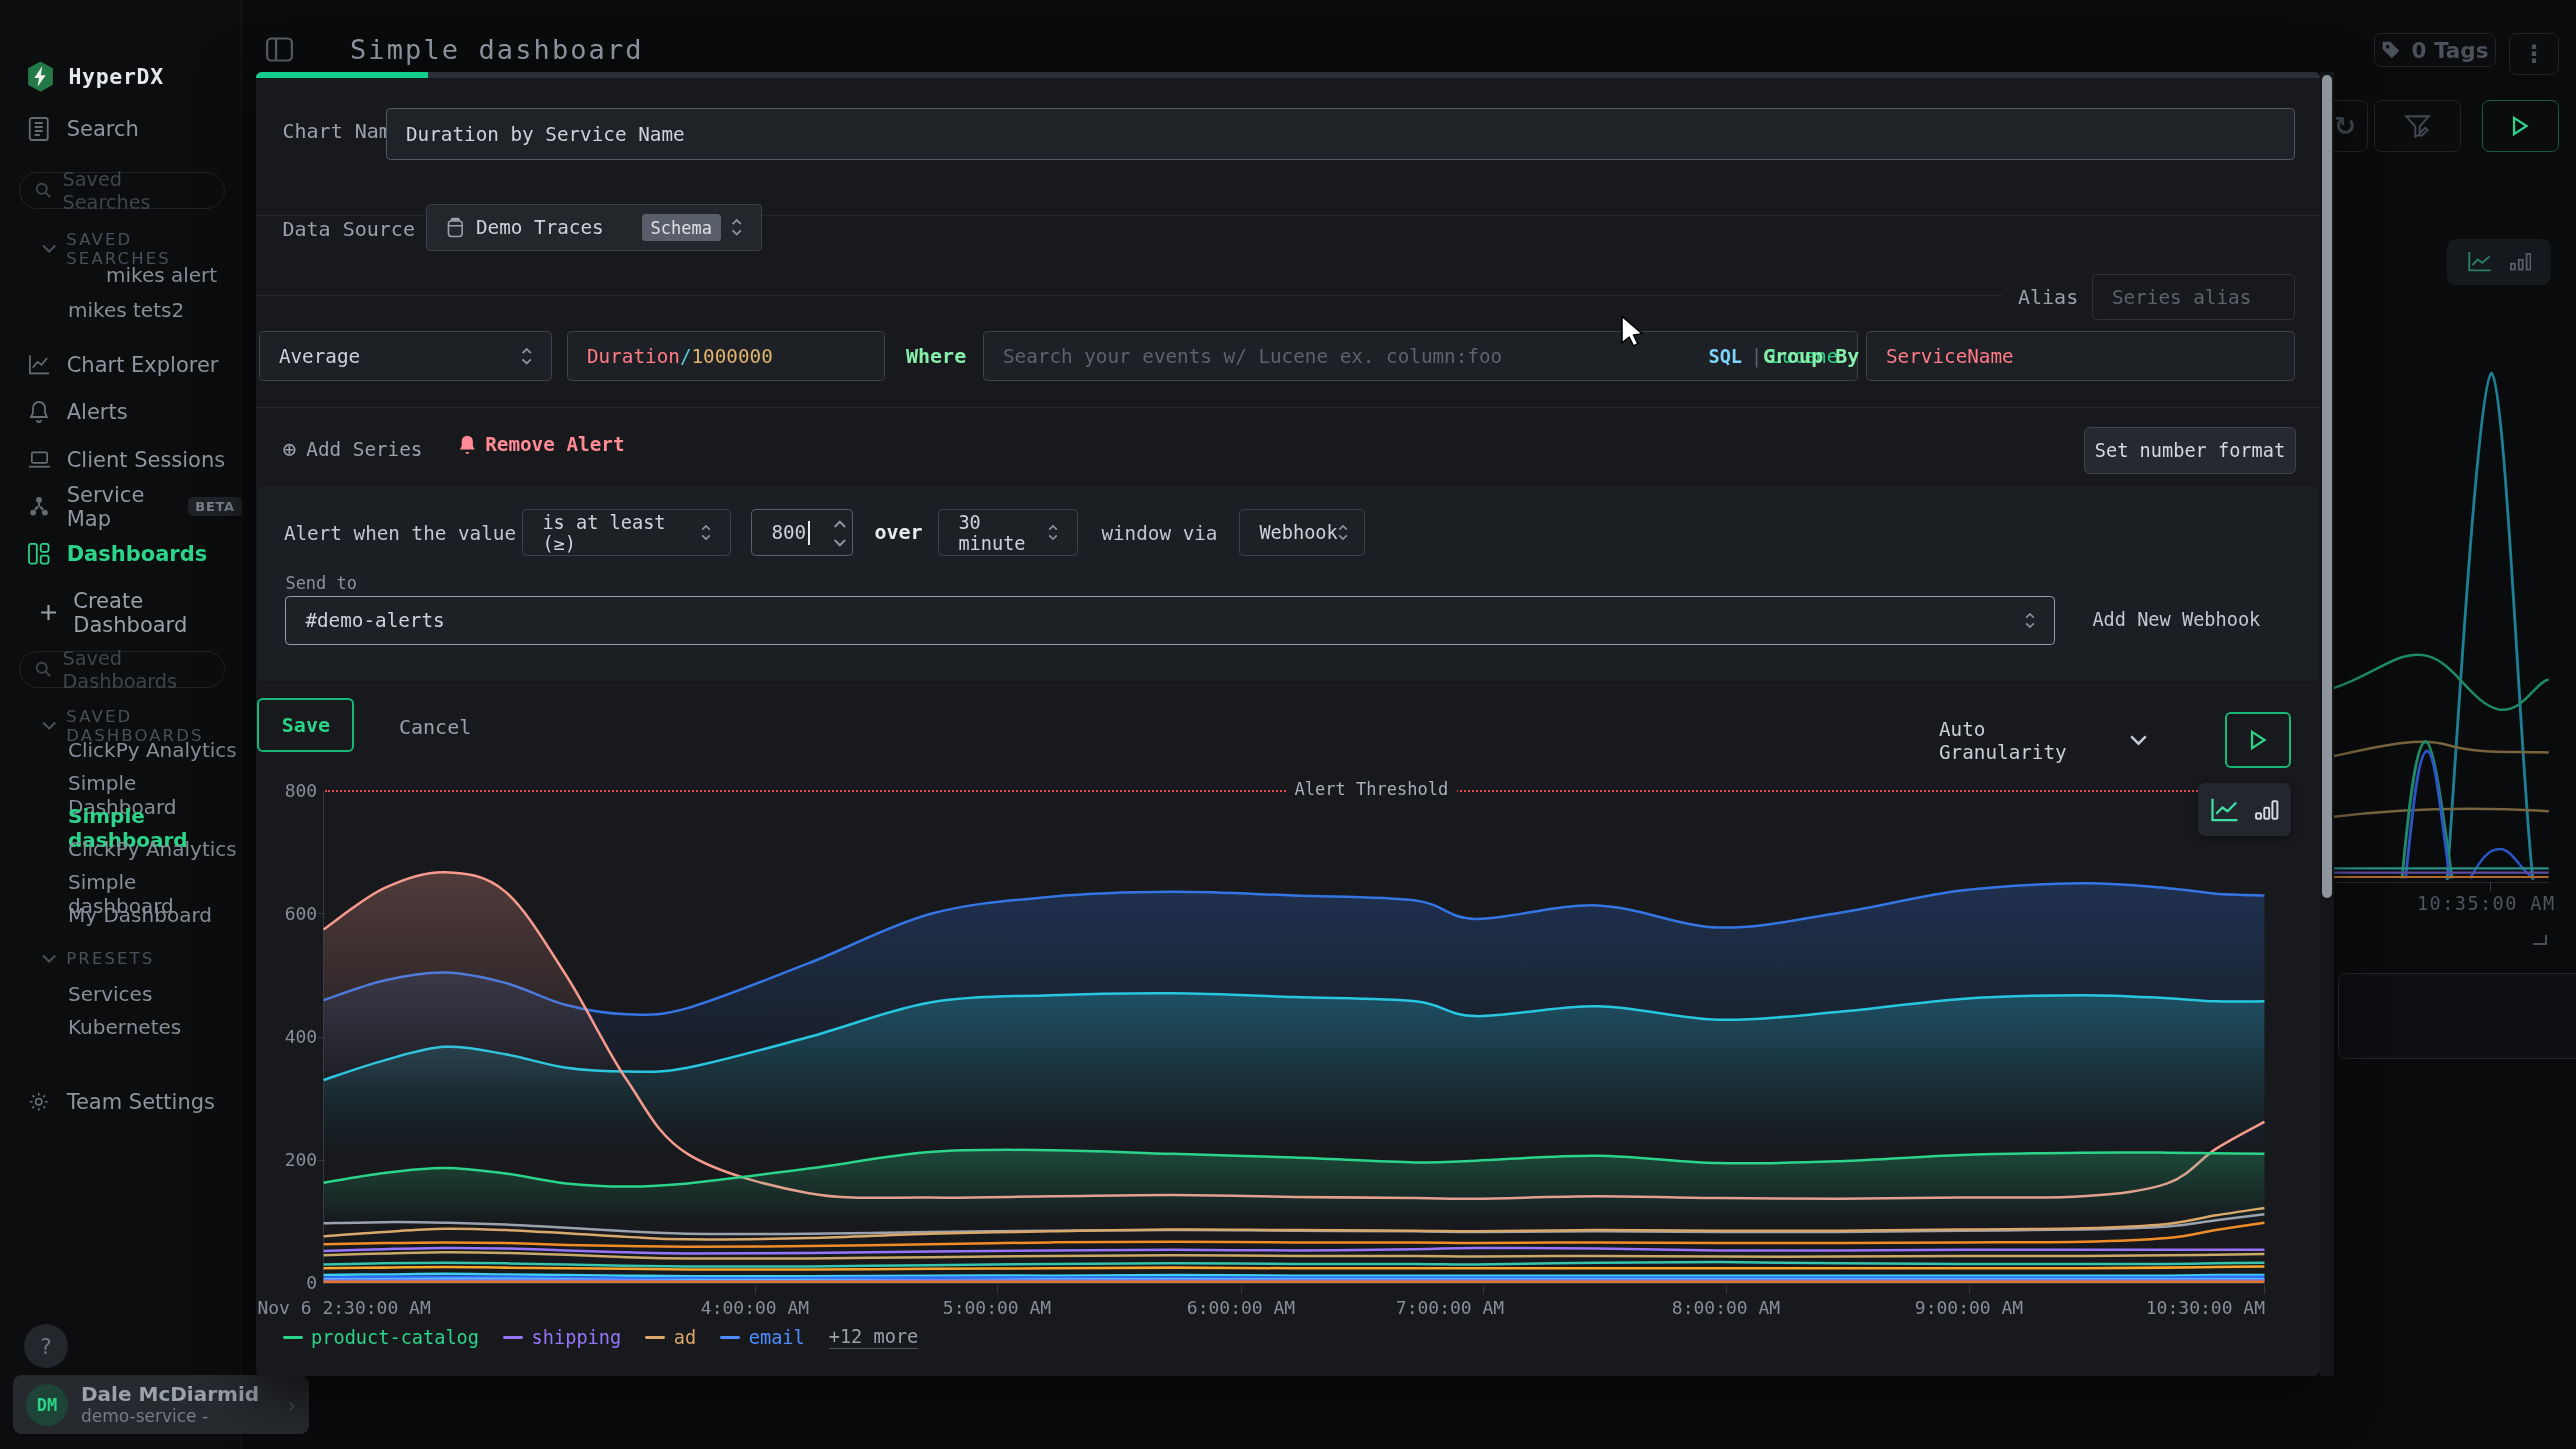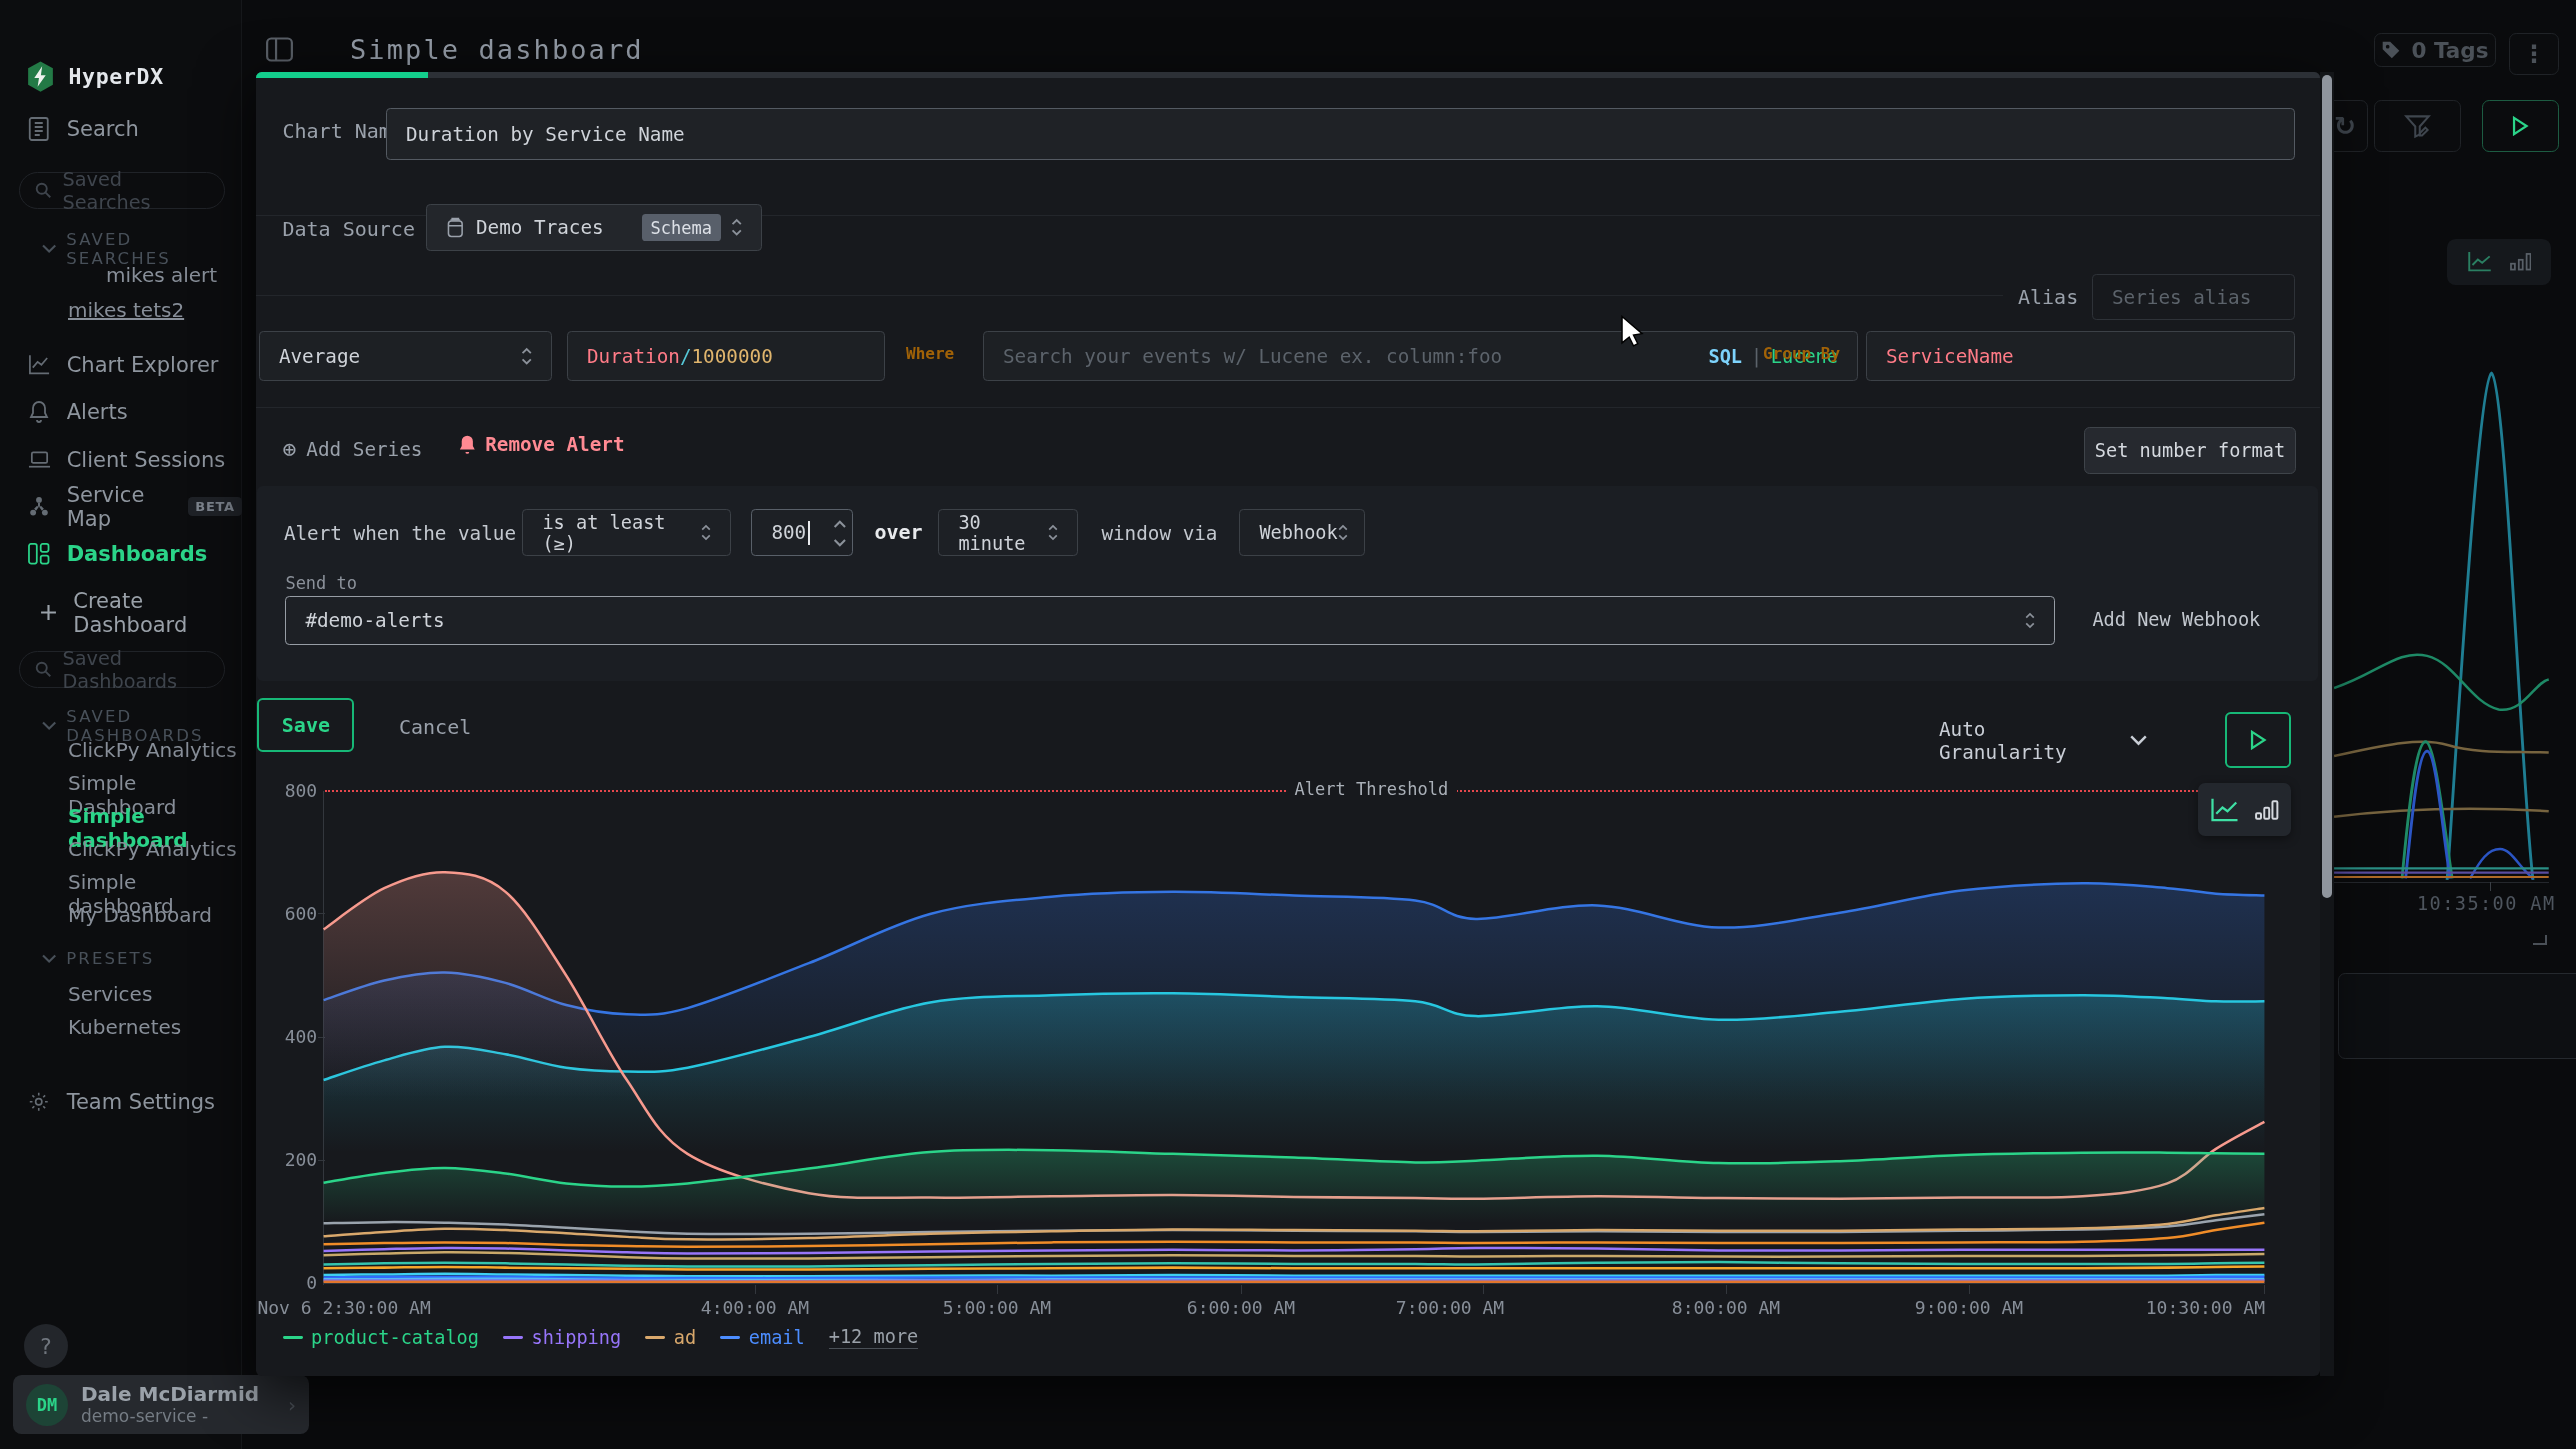--- a/index.html
+++ b/index.html
@@ -48,21 +48,21 @@
   .mini-tick { position:absolute; left:2490px; top:882px; width:1.4px; height:8.6px; background:#3a3f45; }
   .resize-handle { position:absolute; left:2533px; top:935px; width:14.3px; height:10px; border-right:2.9px solid #4a5057; border-bottom:2.9px solid #4a5057; }
   .tile2 { position:absolute; left:2338px; top:973px; width:286px; height:86px; border:1.4px solid #25292e; border-radius:7.2px; background:#0d0f12; }
 
   
   .modal { position:absolute; left:256px; top:72px; width:2064px; height:1304px; background:#17191d; border-radius:5.7px;
     box-shadow:0 14.3px 57px rgba(0,0,0,.7); }
   .modal-topbar-track { position:absolute; left:0; top:0; width:100%; height:5.7px; background:#2c3036; border-radius:5.7px 5.7px 0 0; }
   .modal-topbar-green { position:absolute; left:0; top:0; width:172px; height:5.7px; background:#13ce8c; border-radius:5.7px 0 0 0; }
   .lbl { color:#9aa1ab; font-size:20px; }
-  .lbl-bold { color:#a16207; font-size:16px; font-weight:bold; }
+  .lbl-bold { color:#86efac; font-size:20px; font-weight:bold; }
   .input-box { background:#1f2226; border:1.4px solid #3c4147; border-radius:4.3px; color:#cfd3d9; font-size:19.3px;
     display:flex; align-items:center; padding:0 19px; }
   .divider { position:absolute; height:1.4px; background:#23262b; left:0; width:100%; }
   .updown { color:#8b919a; margin-left:auto; flex:none; }
   .badge-schema { background:#585f6a; color:#dde1e7; border-radius:3.6px; font-size:17px; padding:3.6px 8.6px; margin-left:auto; }
   .ph { color:#5c636b; }
   input.bare { background:transparent; border:none; outline:none; color:#cfd3d9; font-family:"DejaVu Sans Mono", monospace; font-size:19.3px; width:100%; }
   input.bare::placeholder { color:#5c636b; }
 
   .alert-panel { position:absolute; left:1.4px; top:414px; width:2061px; height:195px; background:#1b1e23; border-radius:5.7px; }
@@ -131,21 +131,21 @@
 
     <div class="side-header" style="top:230px;">
       <span>
         <svg width="14.3" height="10" viewBox="0 0 14 9" fill="none" stroke="#485059" stroke-width="2">
             <path d="M1 1l6 6 6-6"></path>
           </svg>
       </span>
       <span>SAVED SEARCHES</span>
     </div>
     <div class="side-link" style="top:263px;margin-left:38px;">mikes alert</div>
-    <div class="side-link" style="top:298px;text-decoration:underline;">mikes tets2</div>
+    <div class="side-link" style="top:298px;">mikes tets2</div>
 
     <div class="nav-item" style="top:349px;">
       <span class="nicon">
         <svg width="23" height="21.5" viewBox="0 0 24 22" fill="none" stroke="#656c74" stroke-width="1.8">
             <path d="M2 1v19h20"></path>
             <path d="M5 14l5-6 4 3 6-7"></path>
           </svg>
       </span>
       <span>Chart Explorer</span>
     </div>

